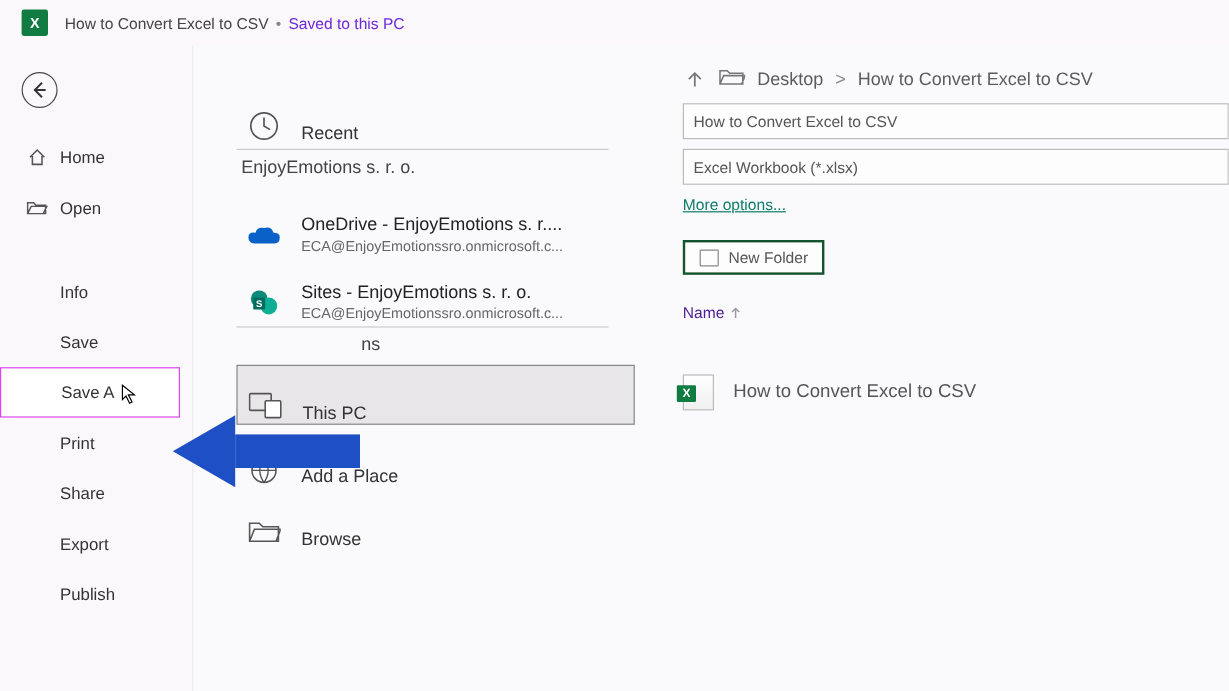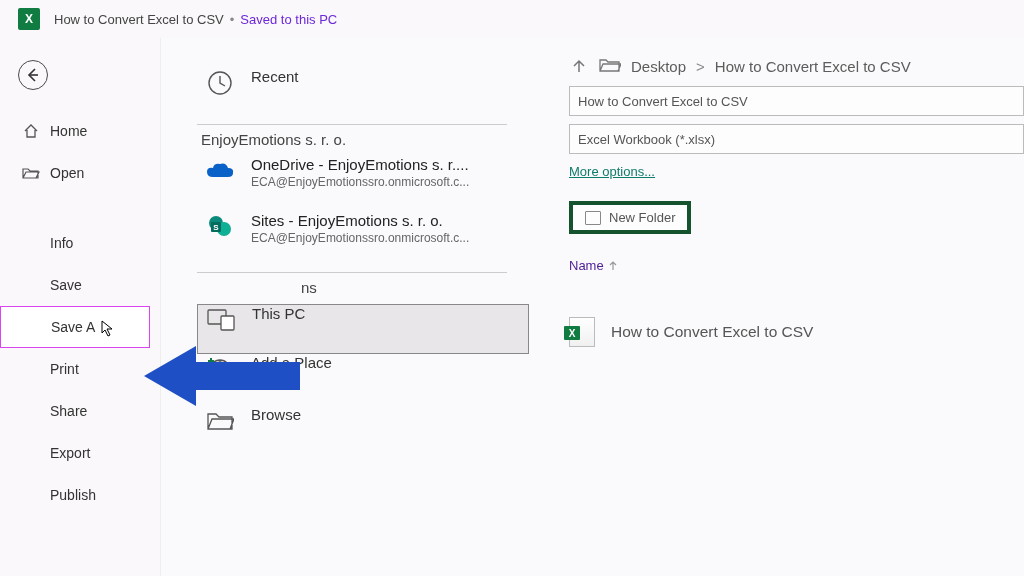--- a/index.html
+++ b/index.html
@@ -21,37 +21,37 @@
   .nav-item { height: 42px; display:flex; align-items:center; padding-left: 22px; gap: 10px; font-size: 14px; color:#333; cursor:pointer; }
   .nav-item.selected { border: 1px solid #d946ef; background:#fff; }
   .nav-spacer { height: 28px; }
   .nav-icon { width:18px; height:18px; display:flex; align-items:center; justify-content:center; }
 
   
   .main { position:absolute; left:160px; top:38px; right:0; bottom:0; background:#faf9fb; border-left:1px solid #eee; padding: 30px 0 0 36px; }
   .page-title { font-size: 24px; color:#333; margin-bottom: 28px; }
 
   .locations { width: 332px; }
-  .loc-item { display:flex; align-items:flex-start; gap:16px; height:52px; padding-left:8px; font-size:15px; color:#333; cursor:pointer; }
+  .loc-item { display:flex; align-items:flex-end; gap:16px; height:52px; padding-left:8px; font-size:15px; color:#333; cursor:pointer; }
   .loc-item.selected { border:1px solid #888; background:#e8e6e9; }
   .loc-item .loc-icon { width:30px; height:30px; display:flex; align-items:center; justify-content:center; flex-shrink:0; }
   .loc-divider { height:1px; background:#ccc; margin:4px 0; width:310px; }
   .section-label { font-size:15px; color:#444; font-weight:400; margin: 6px 0 8px 4px; }
   .loc-two-line { display:flex; flex-direction:column; }
   .loc-two-line .l1 { font-size:15px; color:#222; }
   .loc-two-line .l2 { font-size:12px; color:#666; margin-top:2px; }
 
   
   .right-pane { position:absolute; left:408px; top:18px; right:0; }
   .breadcrumb { display:flex; align-items:center; gap:10px; color:#5c5c5c; font-size:15px; margin-bottom:10px; }
   .breadcrumb .bc-sep { color:#888; }
   .bc-up { width:20px; height:20px; display:flex; align-items:center; justify-content:center; cursor:pointer; }
   .field { width: 100%; max-width: 456px; height:30px; border:1px solid #bbb; background:#fdfdfd; margin-bottom:8px; padding:4px 8px; font-size:13px; color:#555; }
   .more-link { color:#0e7c6a; font-size:13px; text-decoration:underline; margin-bottom:22px; display:inline-block; cursor:pointer; }
-  .newfolder { display:inline-flex; align-items:center; gap:8px; border:4px solid #14532d; padding:5px 12px; font-size:13px; color:#555; cursor:pointer; background:#fdfdfd; margin-bottom: 24px; }
+  .newfolder { display:inline-flex; align-items:center; gap:8px; border:2px solid #14532d; padding:5px 12px; font-size:13px; color:#555; cursor:pointer; background:#fdfdfd; margin-bottom: 24px; }
   .nf-icon { width:16px; height:14px; border:1.2px solid #888; border-radius:1px; }
   .col-header { font-size:13px; color:#4c1d95; display:flex; align-items:center; gap:4px; margin-bottom: 44px; }
   .file-row { display:flex; align-items:center; gap:16px; }
   .file-icon { width:26px; height:30px; background:linear-gradient(#fff,#f0f0f0); border:1px solid #bbb; position:relative; }
   .file-icon .x { position:absolute; left:-6px; top:8px; width:16px; height:14px; background:#107c41; color:#fff; font-size:10px; font-weight:bold; display:flex; align-items:center; justify-content:center; border-radius:1px; }
   .file-name { font-size:15.5px; color:#555; }
 
   
   .arrow-anno { position:absolute; top:346px; left:144px; width:156px; height:60px; pointer-events:none; }
   .arrow-body { position:absolute; left:52px; top:16px; width:104px; height:28px; background:#1f4fc4; }

